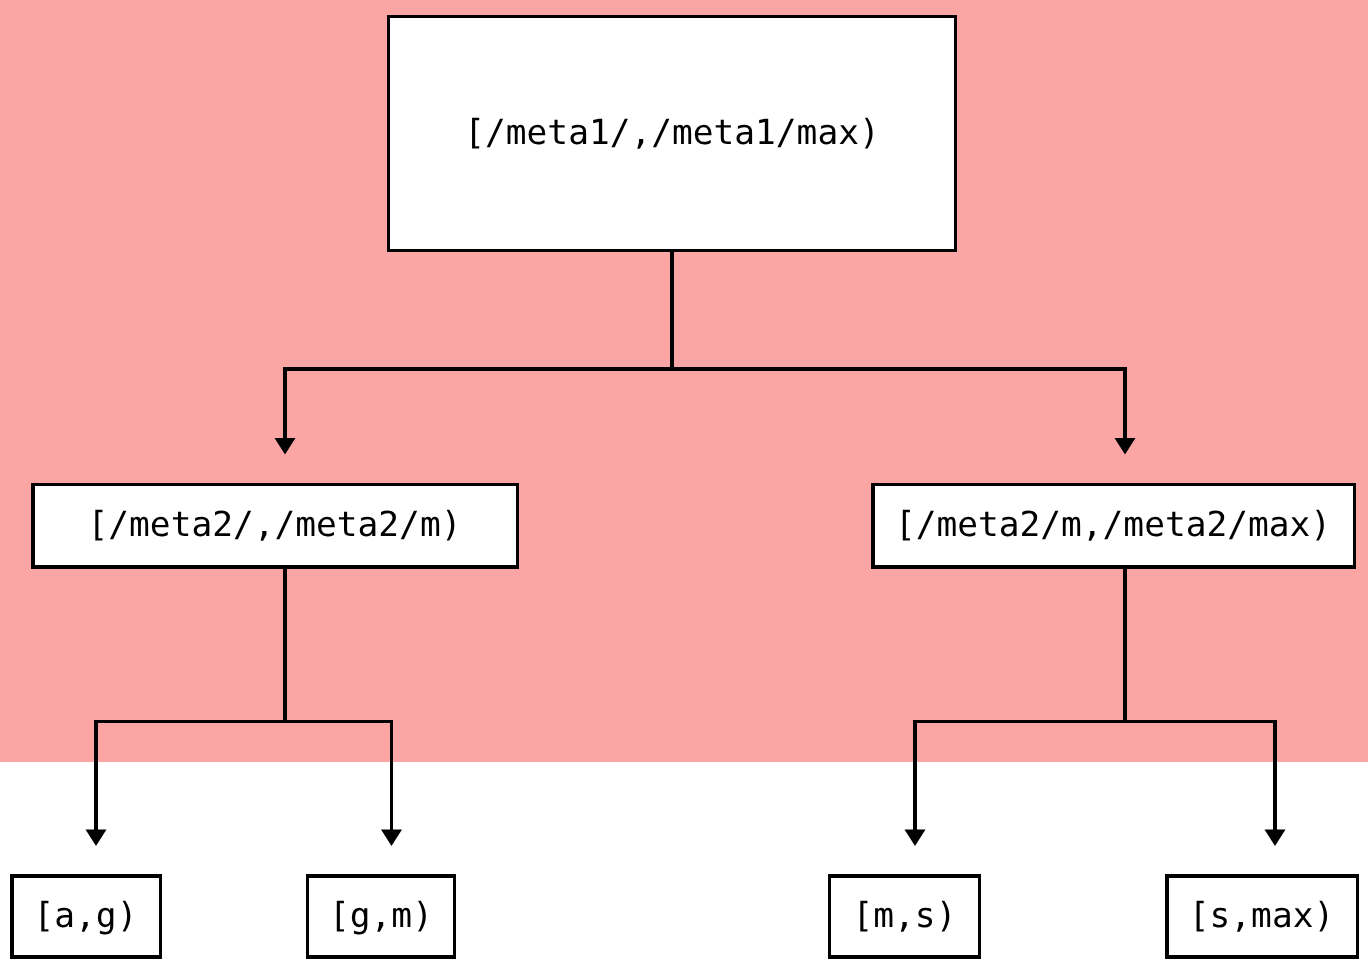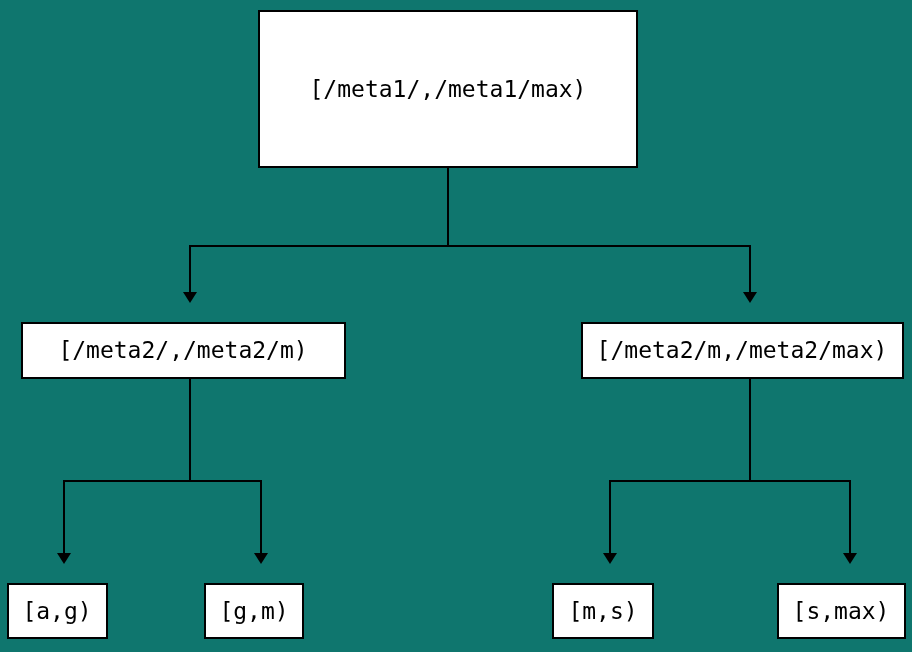--- a/index.html
+++ b/index.html
@@ -9,22 +9,22 @@
   }
   body {
     width: 912px;
     height: 652px;
     overflow: hidden;
     font-family: "DejaVu Sans Mono", "Liberation Mono", monospace;
   }
   #diagram-root {
     position: relative;
     width: 912px;
-    height: 652px;
-    background: #0f766e;
+    height: 508px;
+    background: #fca5a5;
   }
   #tree-svg {
     position: absolute;
     top: 0;
     left: 0;
     width: 912px;
     height: 652px;
     display: block;
   }
   .node-box {

